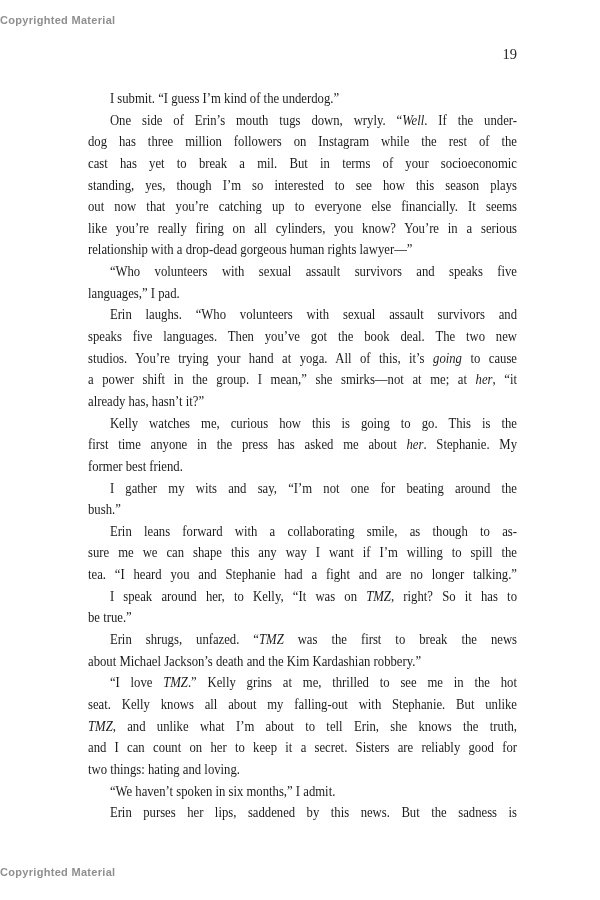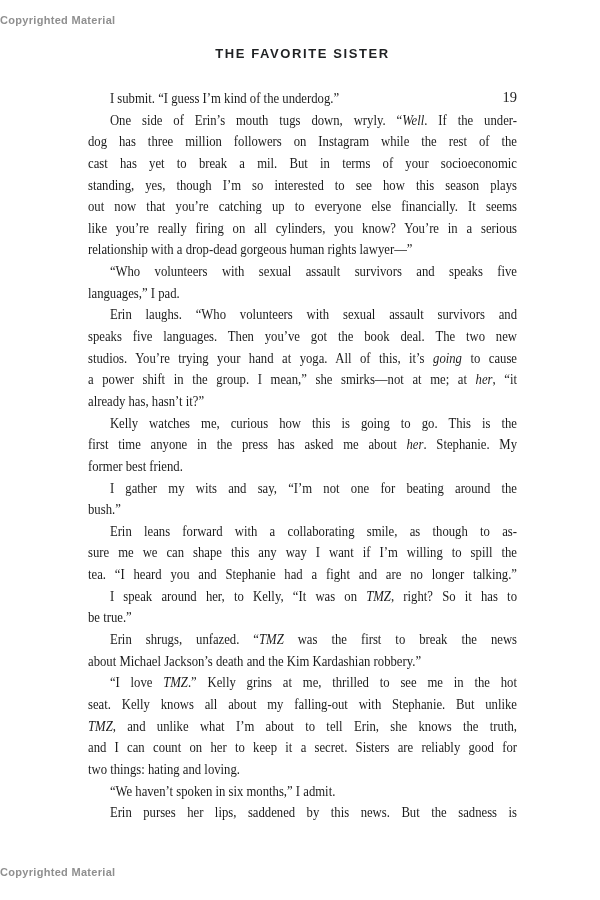--- a/index.html
+++ b/index.html
@@ -32,21 +32,20 @@
     font-size:13px;
     letter-spacing:1.6px;
     color:#1f2123;
     white-space:nowrap;
   }
   .runninghead .pagenum{
     position:absolute;right:0;top:0;
     font-family:"Liberation Serif", serif;
     font-size:14.5px;
     color:#232323;
-    margin-top:43px;
   }
   .textcol{
     position:absolute;left:88px;top:88px;
     width:490px;
     transform:scaleX(0.8755);
     transform-origin:0 0;
     font-size:14.5px;
     line-height:21.65px;
     color:#1b1b1b;
   }
@@ -66,21 +65,20 @@
   .line .it{ font-style:italic; }
 </style>
 </head>
 <body>
 
 <div class="page">
 
   <div class="watermark top">Copyrighted Material</div>
 
   <div class="runninghead">
-    <div class="title">THE FAVORITE SISTER</div>
     <div class="pagenum">19</div>
   </div>
 
   <div class="textcol">
       <div class="line ind"><span>I submit. “I guess I’m kind of the underdog.”</span></div>
       <div class="line j ind"><span>One side of Erin’s mouth tugs down, wryly. “</span><span class="it">Well</span><span>. If the under-</span></div>
       <div class="line j"><span>dog has three million followers on Instagram while the rest of the</span></div>
       <div class="line j"><span>cast has yet to break a mil. But in terms of your socioeconomic</span></div>
       <div class="line j"><span>standing, yes, though I’m so interested to see how this season plays</span></div>
       <div class="line j"><span>out now that you’re catching up to everyone else financially. It seems</span></div>

